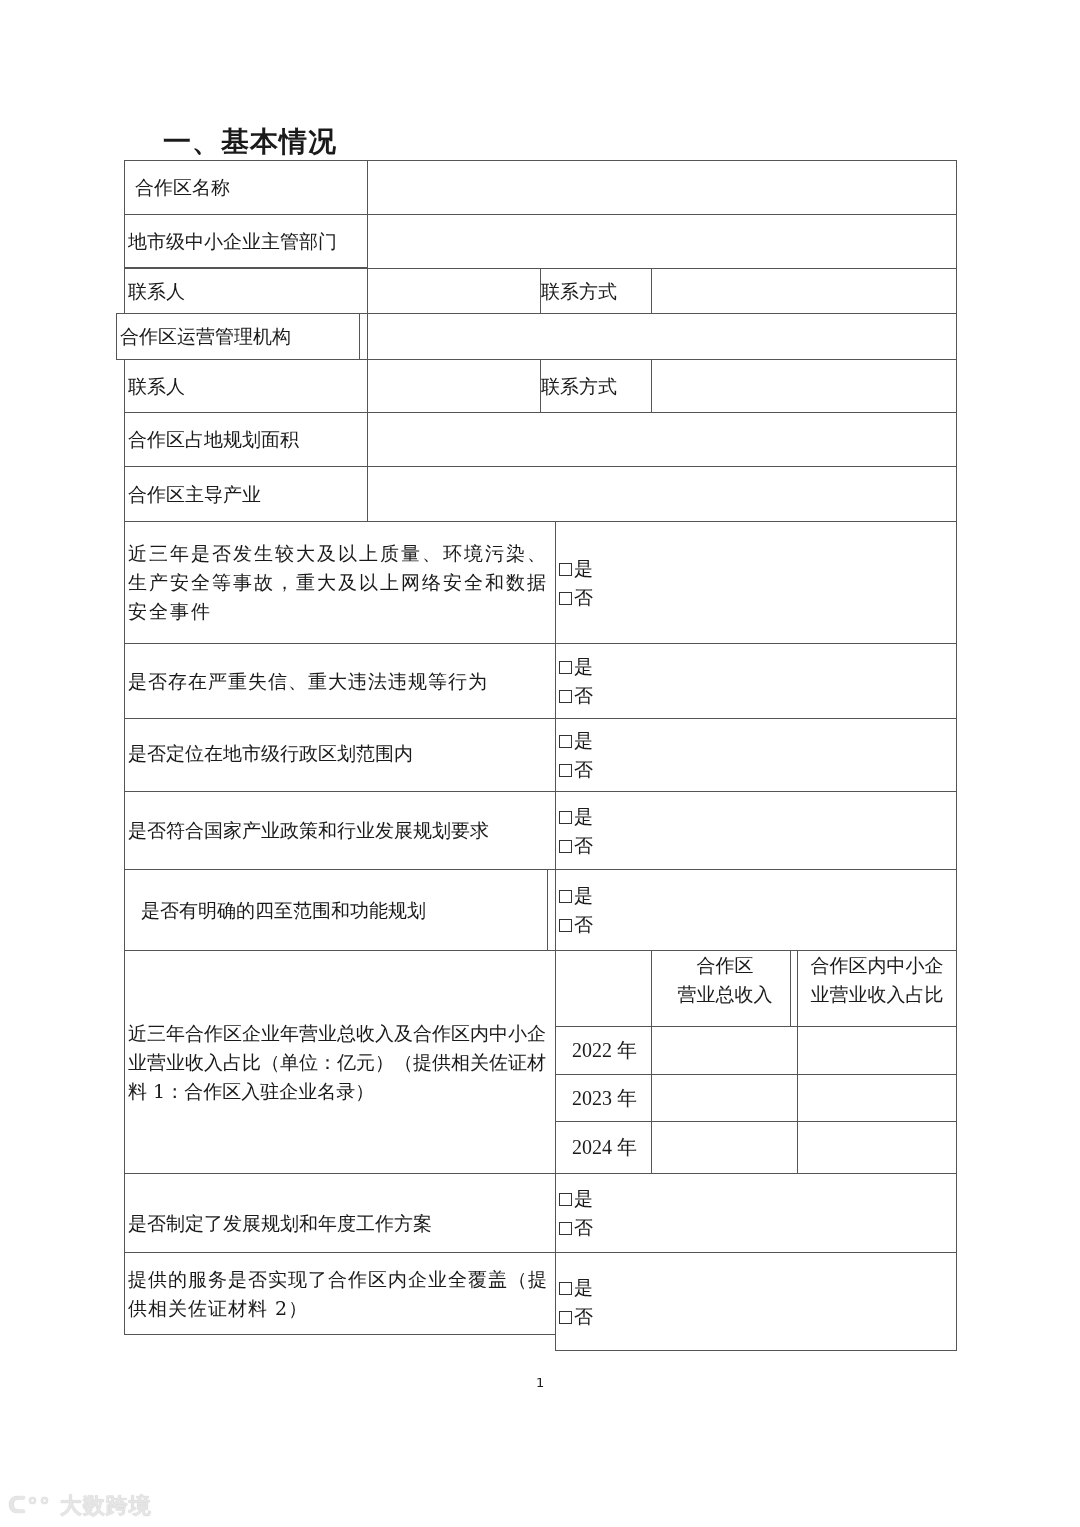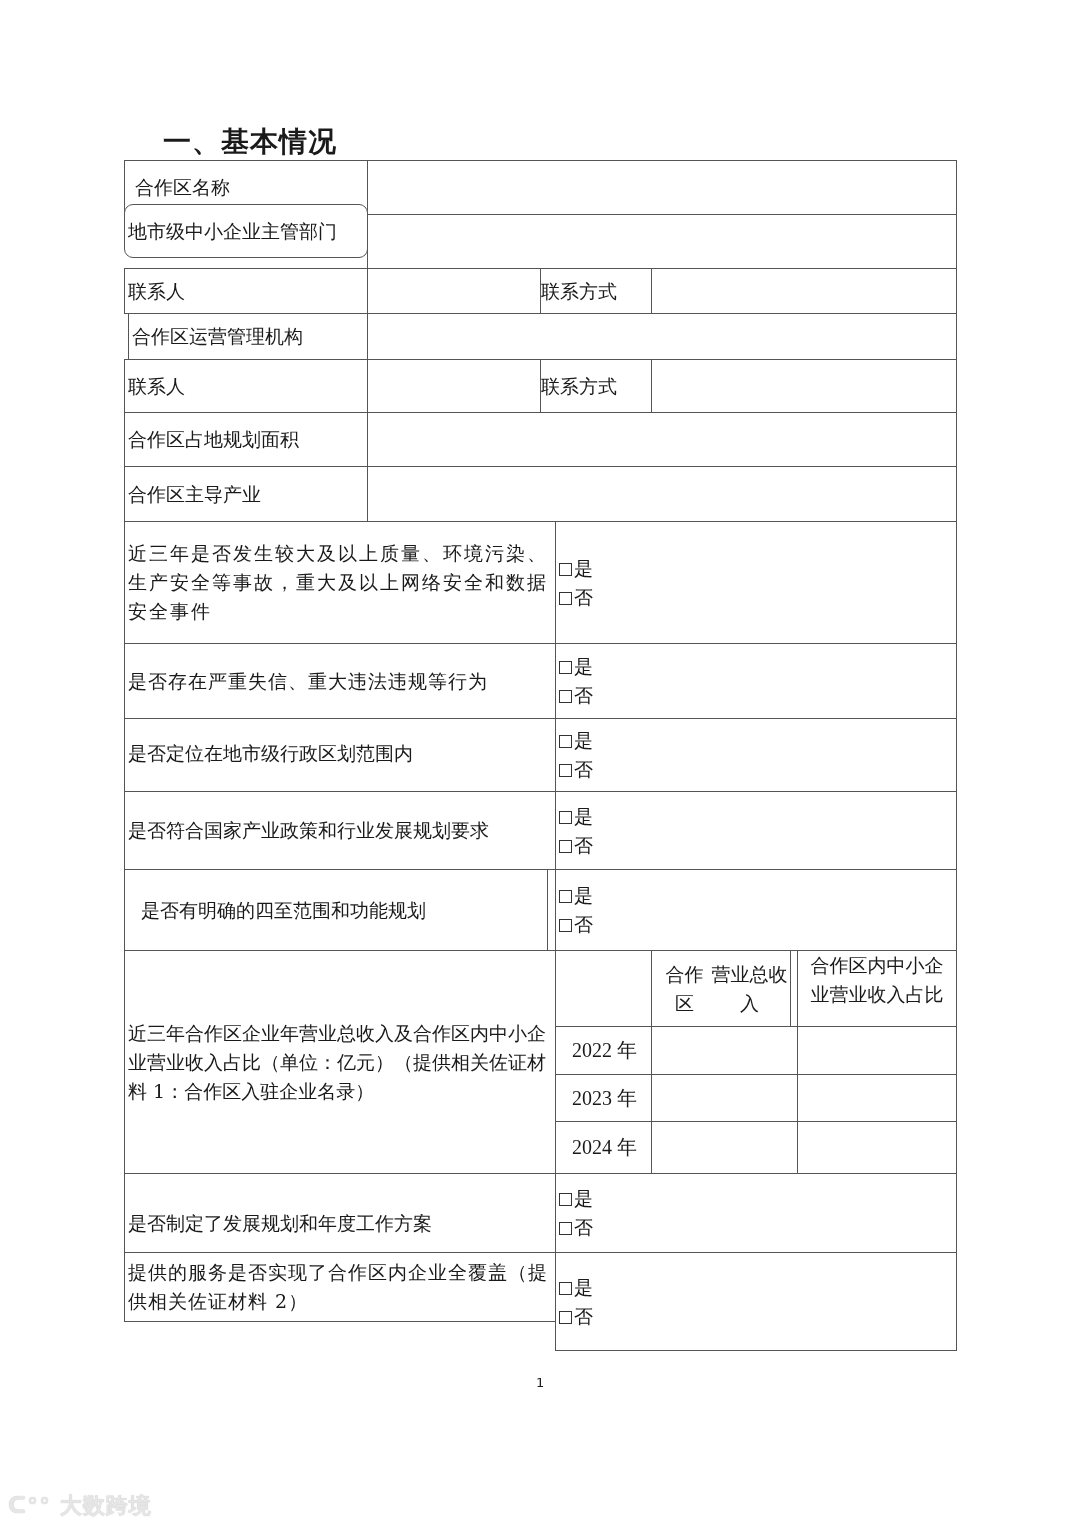--- a/index.html
+++ b/index.html
@@ -27,41 +27,41 @@
 
 <div class="page-title">一、基本情况</div>
 
 <div class="cell pad" style="left:124px;top:160px;width:244px;height:55px;padding-left:10px;">
   <span>合作区名称</span>
 </div>
 <div class="cell pad" style="left:367px;top:160px;width:590px;height:55px;">
   <span></span>
 </div>
 
-<div class="cell pad" style="left:124px;top:204px;width:244px;height:54px;border-radius:9px;">
+<div class="cell pad" style="left:124px;top:214px;width:244px;height:54px;">
   <span>地市级中小企业主管部门</span>
 </div>
 <div class="cell pad" style="left:367px;top:214px;width:590px;height:55px;">
   <span></span>
 </div>
 
 <div class="cell pad" style="left:124px;top:268px;width:244px;height:46px;">
   <span>联系人</span>
 </div>
 <div class="cell pad" style="left:367px;top:268px;width:174px;height:46px;">
   <span></span>
 </div>
 <div class="cell center" style="left:540px;top:268px;width:112px;height:46px;">
   <span>联系方式</span>
 </div>
 <div class="cell pad" style="left:651px;top:268px;width:306px;height:46px;">
   <span></span>
 </div>
 
-<div class="cell pad" style="left:128px;top:313px;width:244px;height:47px;">
+<div class="cell pad" style="left:116px;top:313px;width:244px;height:47px;">
   <span>合作区运营管理机构</span>
 </div>
 <div class="cell pad" style="left:367px;top:313px;width:590px;height:47px;">
   <span></span>
 </div>
 
 <div class="cell pad" style="left:124px;top:359px;width:244px;height:54px;">
   <span>联系人</span>
 </div>
 <div class="cell pad" style="left:367px;top:359px;width:174px;height:54px;">
@@ -135,21 +135,21 @@
   <div class="opts">
     <label><span class="box"></span><span>是</span></label>
     <label><span class="box"></span><span>否</span></label>
   </div>
 </div>
 
 <div class="cell wrap" style="left:124px;top:950px;width:432px;height:224px;">
   <span>近三年合作区企业年营业总收入及合作区内中小企业营业收入占比（单位：亿元）（提供相关佐证材料 1：合作区入驻企业名录）</span>
 </div>
 <div class="cell" style="left:555px;top:950px;width:97px;height:77px;"></div>
-<div class="cell center" style="left:651px;top:950px;width:140px;height:77px;flex-direction:row;padding-left:8px;">
+<div class="cell center" style="left:651px;top:950px;width:140px;height:77px;flex-direction:column;padding-left:8px;">
   <span>合作区</span>
   <span>营业总收入</span>
 </div>
 <div class="cell center" style="left:797px;top:950px;width:160px;height:77px;flex-direction:column;">
   <span>合作区内中小企</span>
   <span>业营业收入占比</span>
 </div>
 
 <div class="cell center year" style="left:555px;top:1026px;width:97px;height:49px;">
   <span>2022 年</span>
@@ -184,21 +184,21 @@
 <div class="cell wrap" style="left:124px;top:1173px;width:432px;height:100px;">
   <span>是否制定了发展规划和年度工作方案</span>
 </div>
 <div class="cell" style="left:555px;top:1173px;width:402px;height:80px;">
   <div class="opts">
     <label><span class="box"></span><span>是</span></label>
     <label><span class="box"></span><span>否</span></label>
   </div>
 </div>
 
-<div class="cell wrap" style="left:124px;top:1252px;width:432px;height:70px;letter-spacing:1px;">
+<div class="cell wrap" style="left:124px;top:1252px;width:432px;height:83px;letter-spacing:1px;">
   <span>提供的服务是否实现了合作区内企业全覆盖（提供相关佐证材料 2）</span>
 </div>
 <div class="cell" style="left:555px;top:1252px;width:402px;height:99px;">
   <div class="opts">
     <label><span class="box"></span><span>是</span></label>
     <label><span class="box"></span><span>否</span></label>
   </div>
 </div>
 
 <div class="page-num">1</div>

